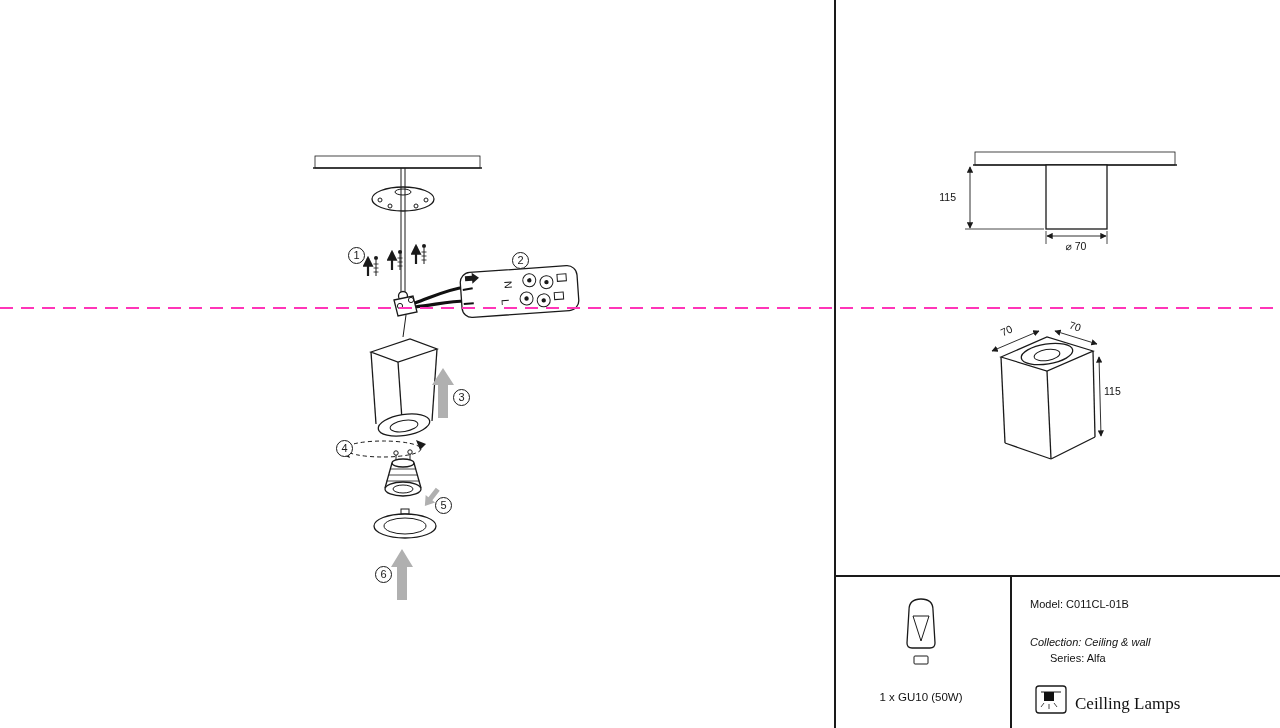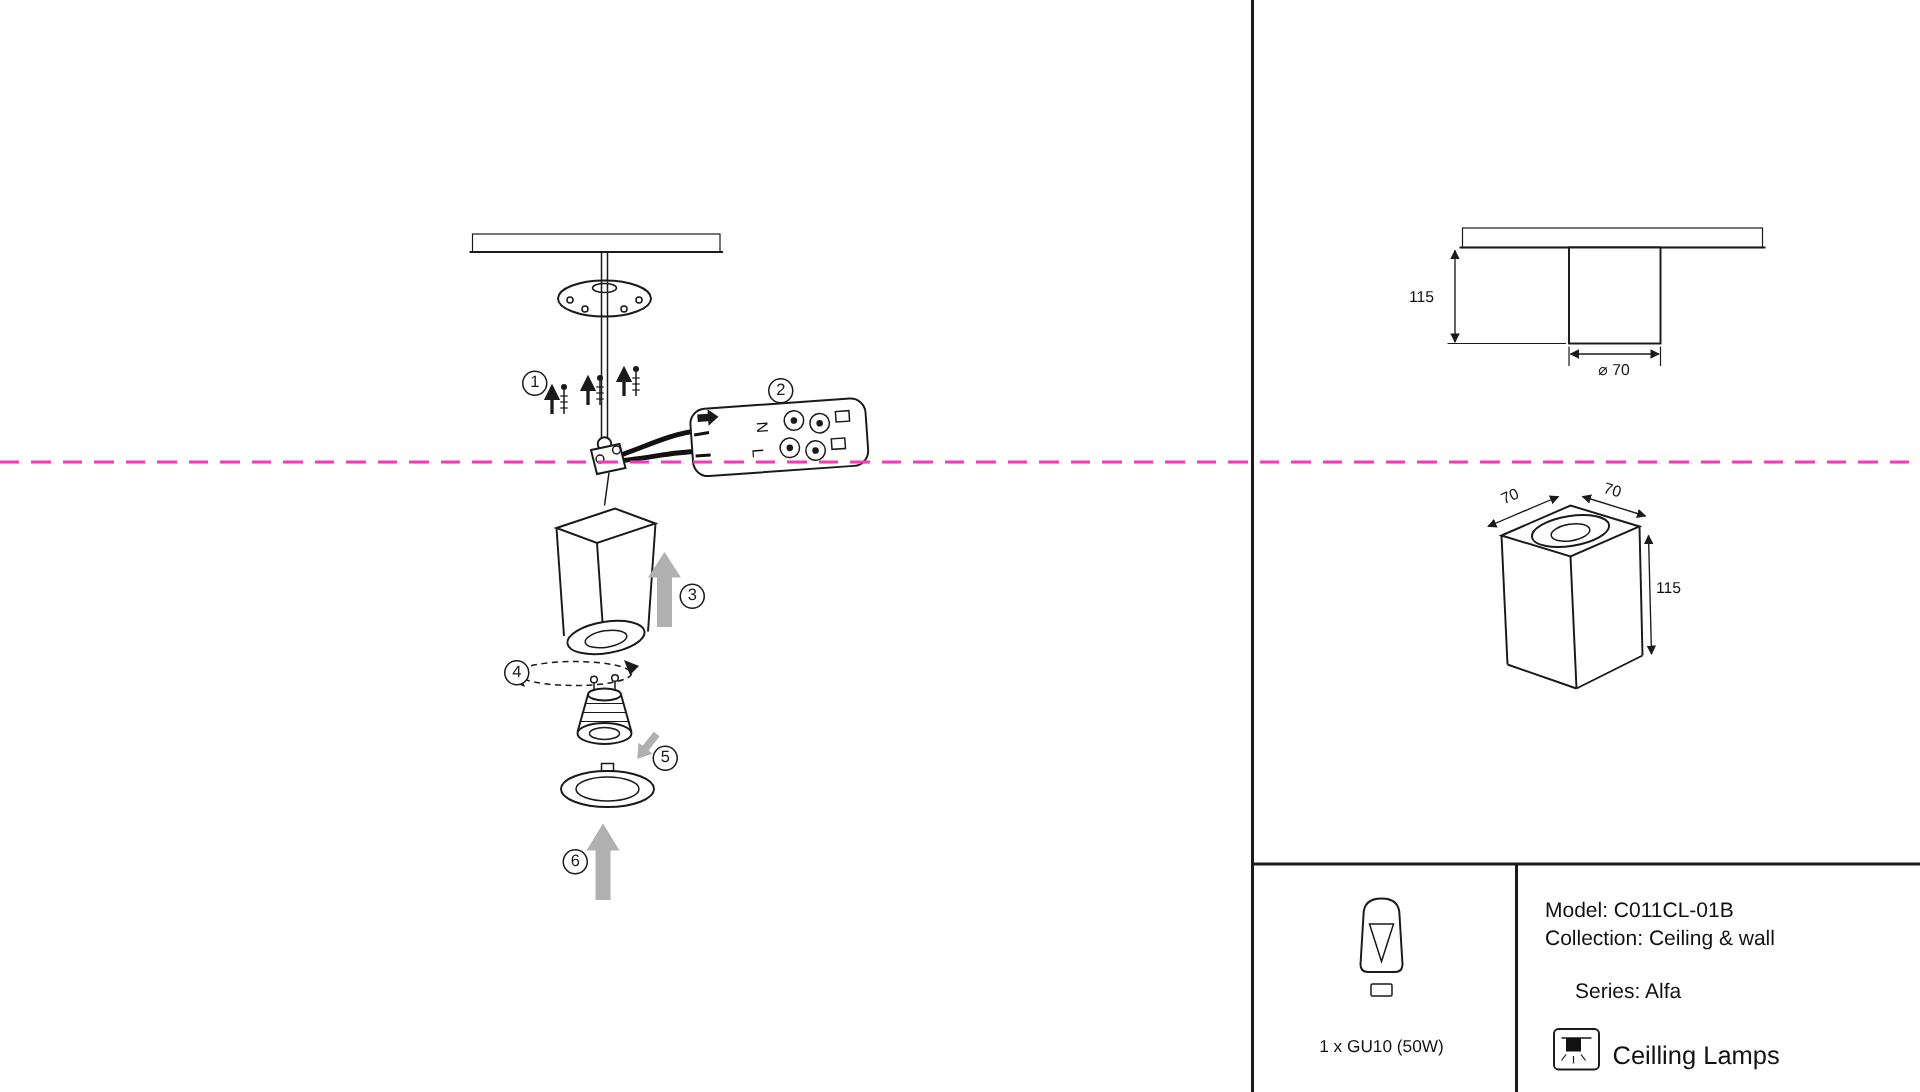--- a/index.html
+++ b/index.html
@@ -33,25 +33,25 @@
     text-align:center; color:#1a1a1a;
   }
 
   
   .div-line { position:absolute; background:#1a1a1a; }
   #divider-main { left:834px; top:0; width:1.6px; height:728px; }
   #divider-spec-top { left:834px; top:575px; width:446px; height:1.6px; }
   #divider-spec-cell { left:1010px; top:576px; width:1.6px; height:152px; }
 
   
-  .spec-line { position:absolute; left:1030px; font-size:14px; color:#111; white-space:nowrap; }
+  .spec-line { position:absolute; left:1030px; font-size:11px; color:#111; white-space:nowrap; }
   #spec-model { top:598px; }
-  #spec-collection { top:617px; }
+  #spec-collection { top:636px;font-style:italic; }
   #spec-series { top:652px;margin-left:20px; }
-  #spec-category { position:absolute; left:1075px; top:694px; font-size:17px; color:#111; white-space:nowrap; }
+  #spec-category { position:absolute; left:1075px; top:694px; font-size:17px; color:#111; white-space:nowrap;font-family:Liberation Serif, serif; }
 </style>
 </head>
 <body>
 
 <div style="position:absolute;left:0;top:0;width:1280px;height:728px;">
 
   <svg class="art" width="1280" height="728" viewBox="0 0 1280 728">
     <defs>
       <marker id="arr" viewBox="0 0 10 10" refX="9" refY="5" markerWidth="7" markerHeight="7" orient="auto-start-reverse">
         <path d="M0,0 L10,5 L0,10 z" fill="#1a1a1a"></path>

